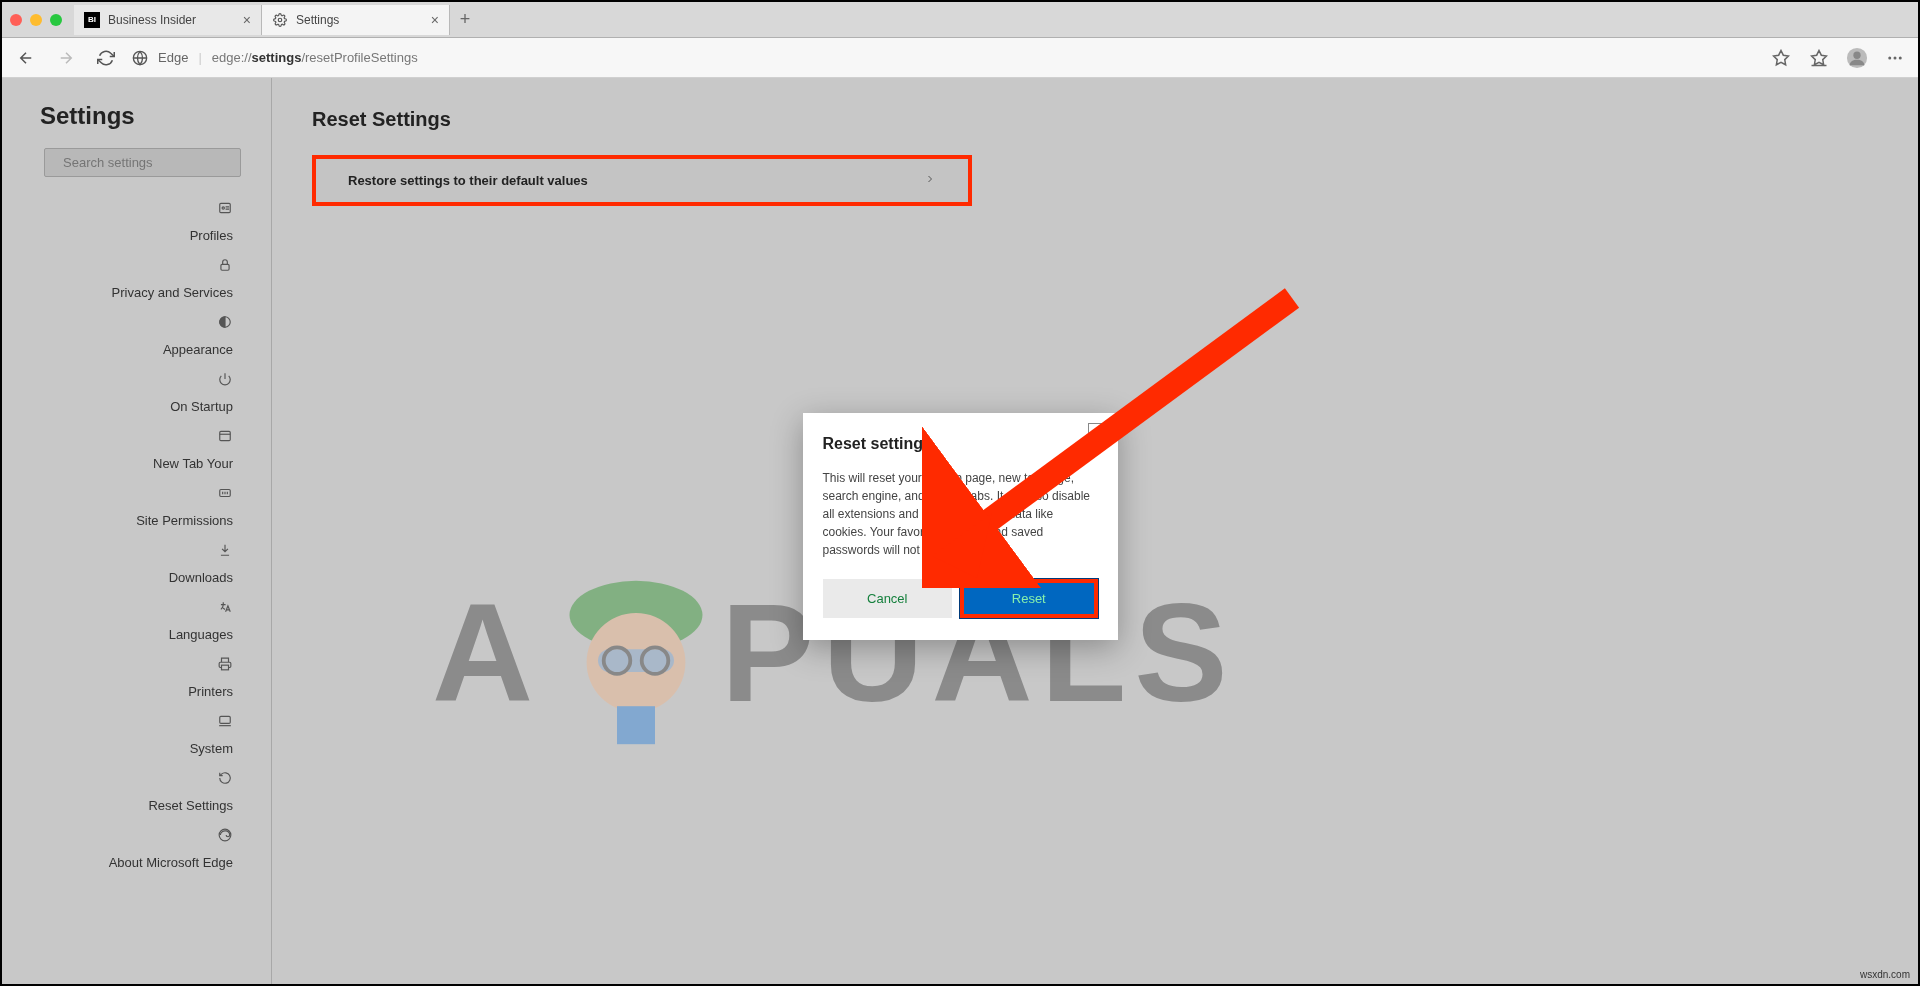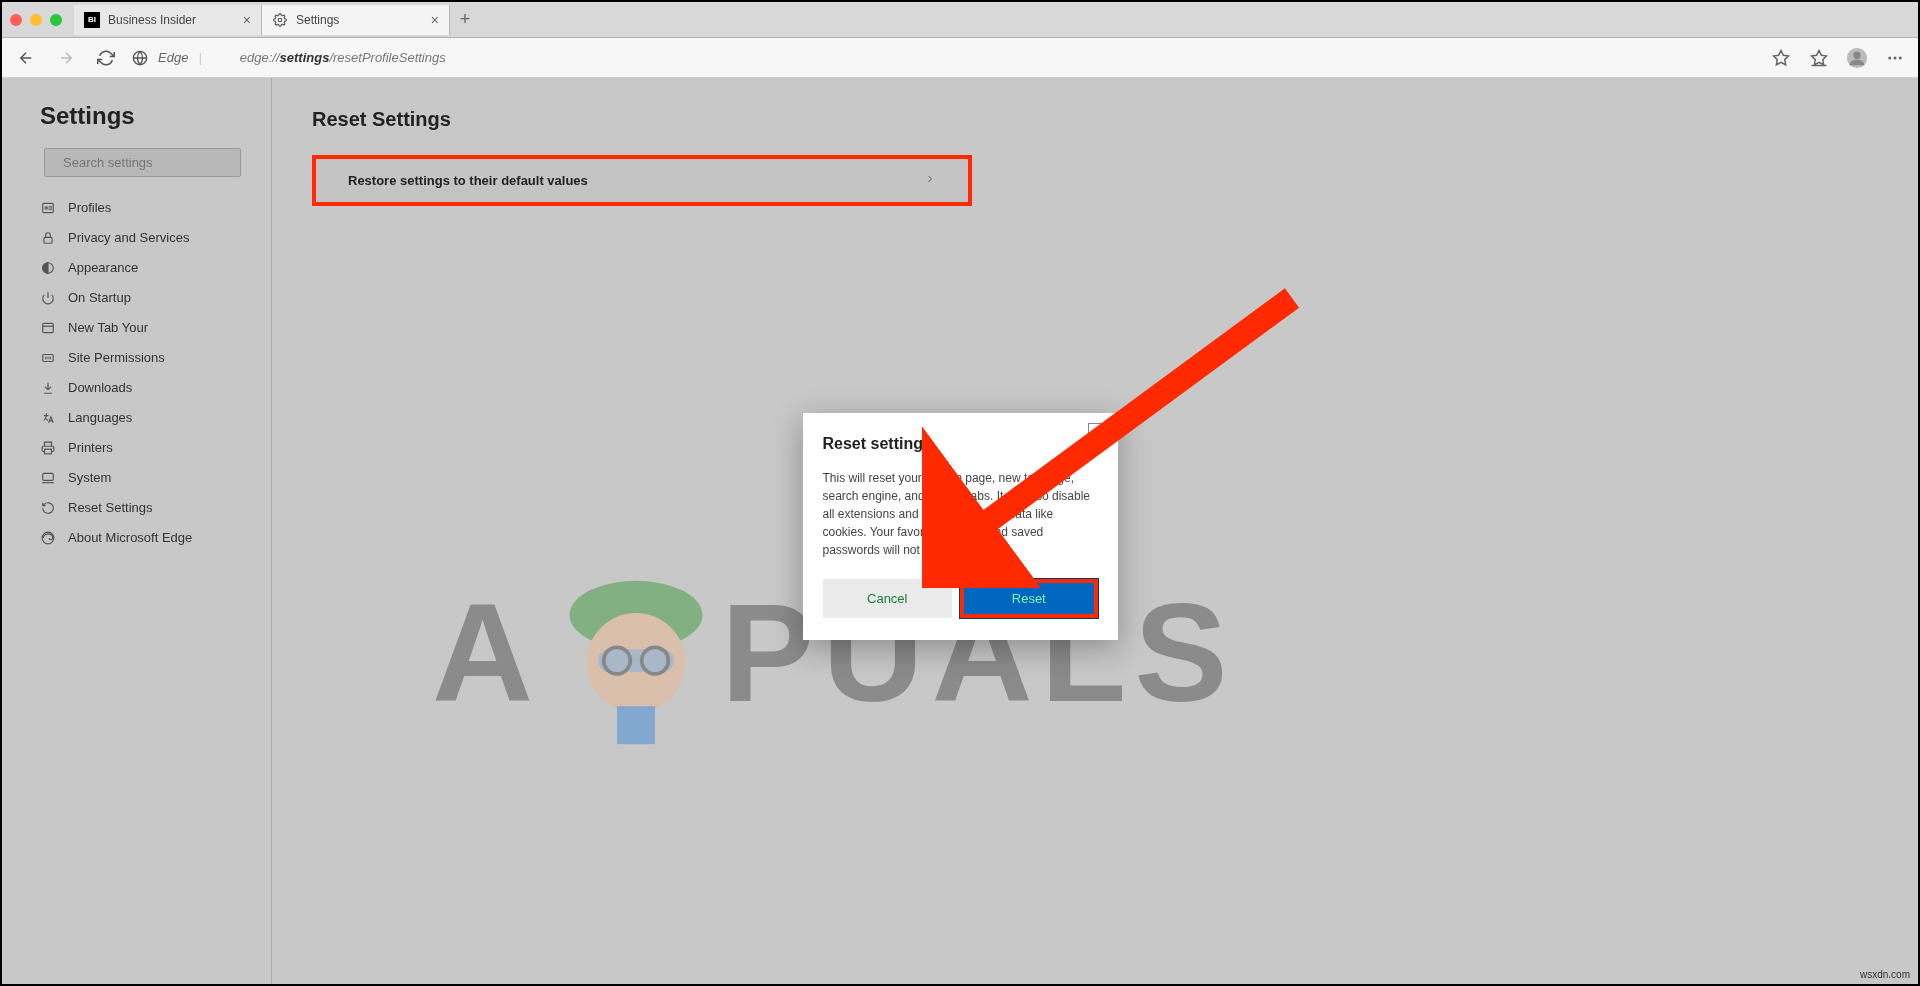--- a/index.html
+++ b/index.html
@@ -13,41 +13,41 @@
     .wc.yellow { background: #febc2e; }
     .wc.green { background: #28c840; }
     .tab { display: flex; align-items: center; height: 30px; padding: 0 10px; background: #e8e8e8; border-right: 1px solid #b8b8b8; gap: 8px; font-size: 12px; color: #444; width: 188px; }
     .tab.active { background: #f4f4f4; }
     .tab-favicon { width: 16px; height: 16px; display: flex; align-items: center; justify-content: center; text-align: center; }
     .tab-title { flex: 1; white-space: nowrap; overflow: hidden; text-overflow: ellipsis; }
     .tab-close { color: #666; font-size: 14px; cursor: pointer; }
     .new-tab { width: 30px; display: flex; align-items: center; justify-content: center; color: #666; font-size: 18px; }
     
     
-    .toolbar { height: 40px; background: #f7f7f7; display: flex; align-items: center; padding: 0 10px; gap: 12px; border-bottom: 1px solid #d0d0d0; font-style: italic; }
+    .toolbar { height: 40px; background: #f7f7f7; display: flex; align-items: center; padding: 0 10px; gap: 12px; border-bottom: 1px solid #d0d0d0; }
     .nav-btn { width: 28px; height: 28px; display: flex; align-items: center; justify-content: center; color: #555; }
     .nav-btn.disabled { color: #bbb; }
     .address-bar { flex: 1; display: flex; align-items: center; gap: 10px; font-size: 13px; color: #666; }
     .addr-icon { width: 16px; height: 16px; }
     .addr-sep { color: #ccc; }
-    .addr-url { color: #777; margin-left: 28px; }
+    .addr-url { color: #777; }
     .addr-url .bold { color: #333; font-weight: 600; }
     .toolbar-right { display: flex; gap: 12px; align-items: center; }
     .tb-icon { width: 26px; height: 26px; display: flex; align-items: center; justify-content: center; color: #666; }
     
     
     .content { display: flex; height: calc(100% - 76px); position: relative; }
     
     
     .sidebar { width: 270px; padding: 24px 20px; border-right: 1px solid #a8a8a8; }
     .sidebar-title { font-size: 24px; font-weight: 600; color: #222; margin-bottom: 18px; padding-left: 18px; }
     .search-box { display: flex; align-items: center; background: #b8b8b8; border: 1px solid #9a9a9a; border-radius: 2px; padding: 6px 10px; gap: 8px; margin: 0 10px 16px 22px; }
     .search-box input { background: transparent; border: none; outline: none; font-size: 13px; color: #555; flex: 1; }
     .nav-list { list-style: none; }
-    .nav-item { display: flex; align-items: flex-start; gap: 12px; padding: 7px 18px; font-size: 13px; color: #333; cursor: pointer; }
+    .nav-item { display: flex; align-items: flex-end; gap: 12px; padding: 7px 18px; font-size: 13px; color: #333; cursor: pointer; flex-direction: column; }
     .nav-icon { width: 16px; height: 16px; display: flex; align-items: center; justify-content: center; color: #555; }
     
     
     .main { flex: 1; padding: 30px 40px; position: relative; }
     .page-title { font-size: 20px; font-weight: 600; color: #222; margin-bottom: 24px; }
     .restore-row { display: flex; align-items: center; justify-content: space-between; padding: 14px 32px; background: #c4c4c4; border: 4px solid #ff2a00; font-size: 13px; font-weight: 600; color: #222; width: 660px; }
     .chev { color: #555; }
     
     
     .modal-backdrop { position: absolute; top: 0; left: 0; right: 0; bottom: 0; display: flex; align-items: flex-start; justify-content: center; padding-top: 335px; }

